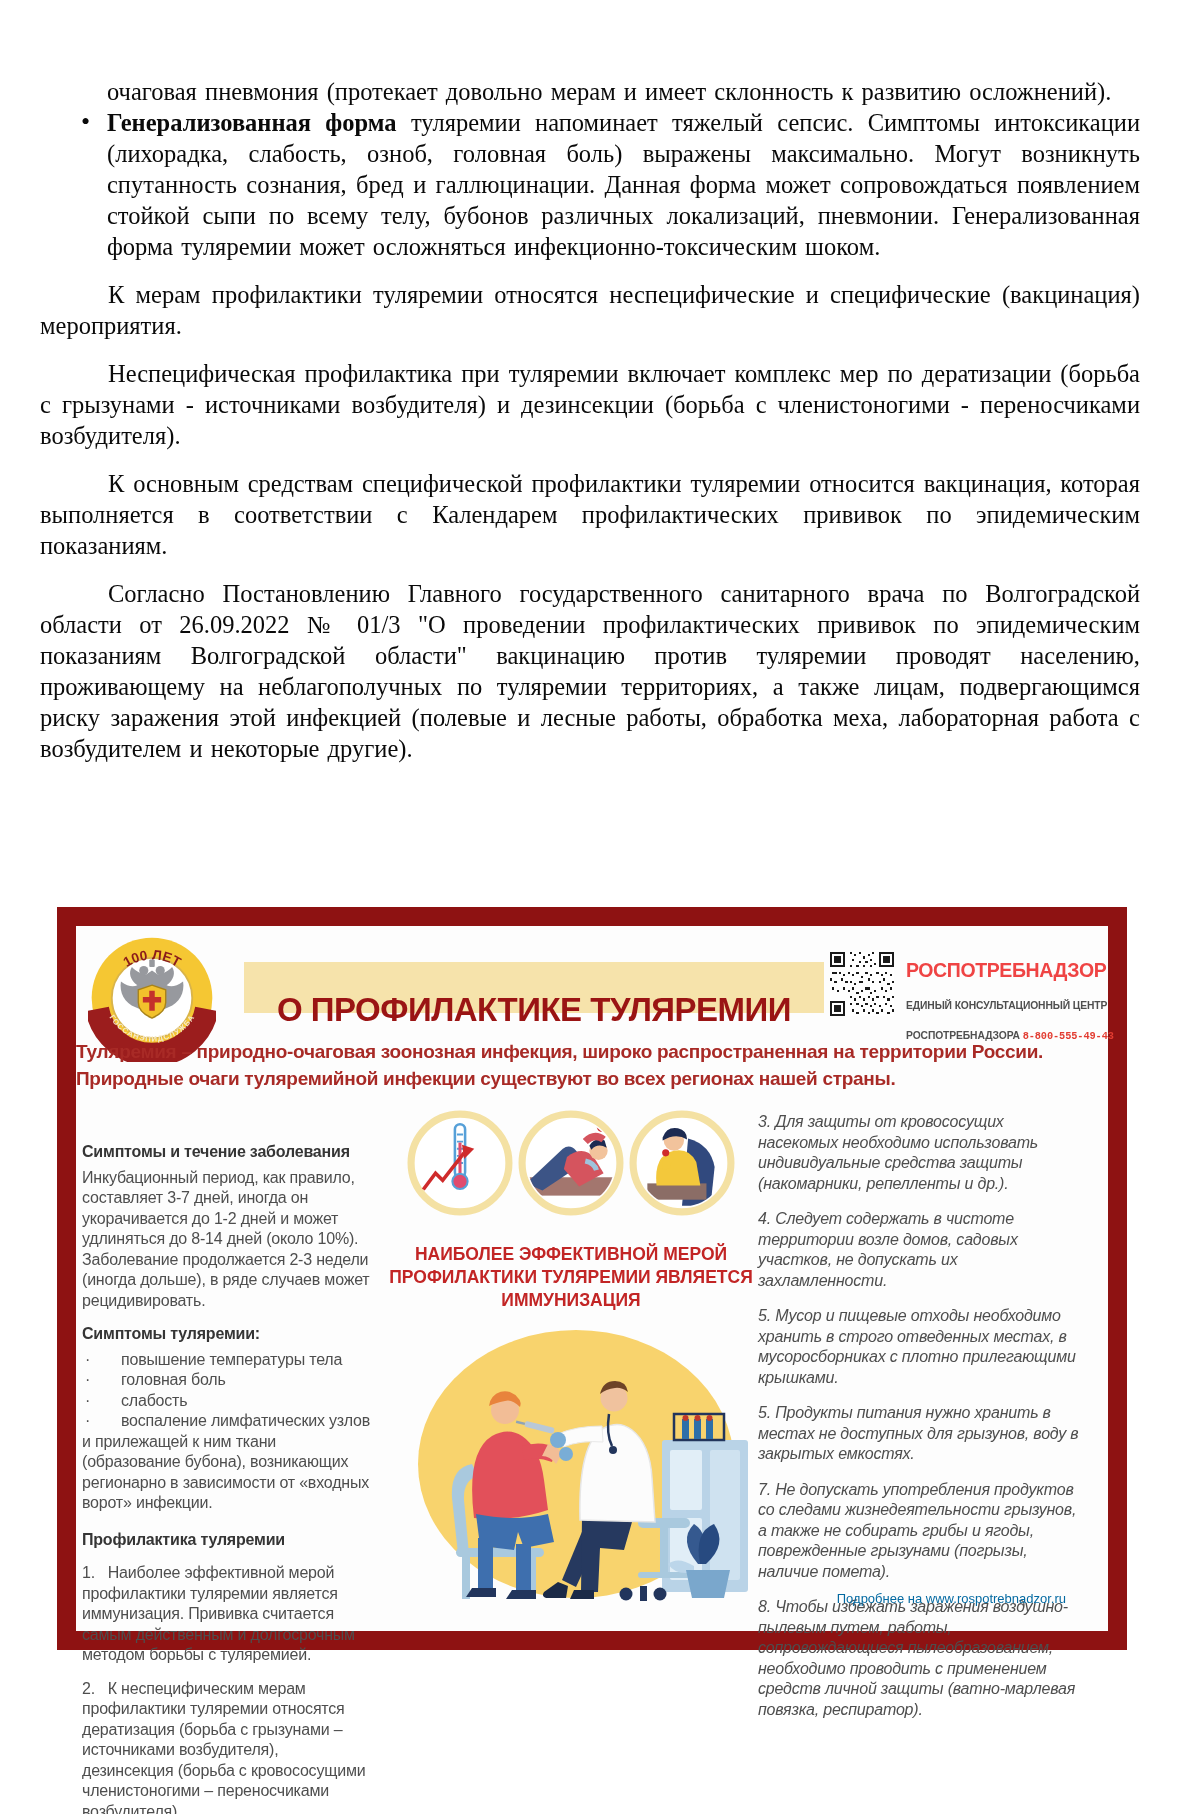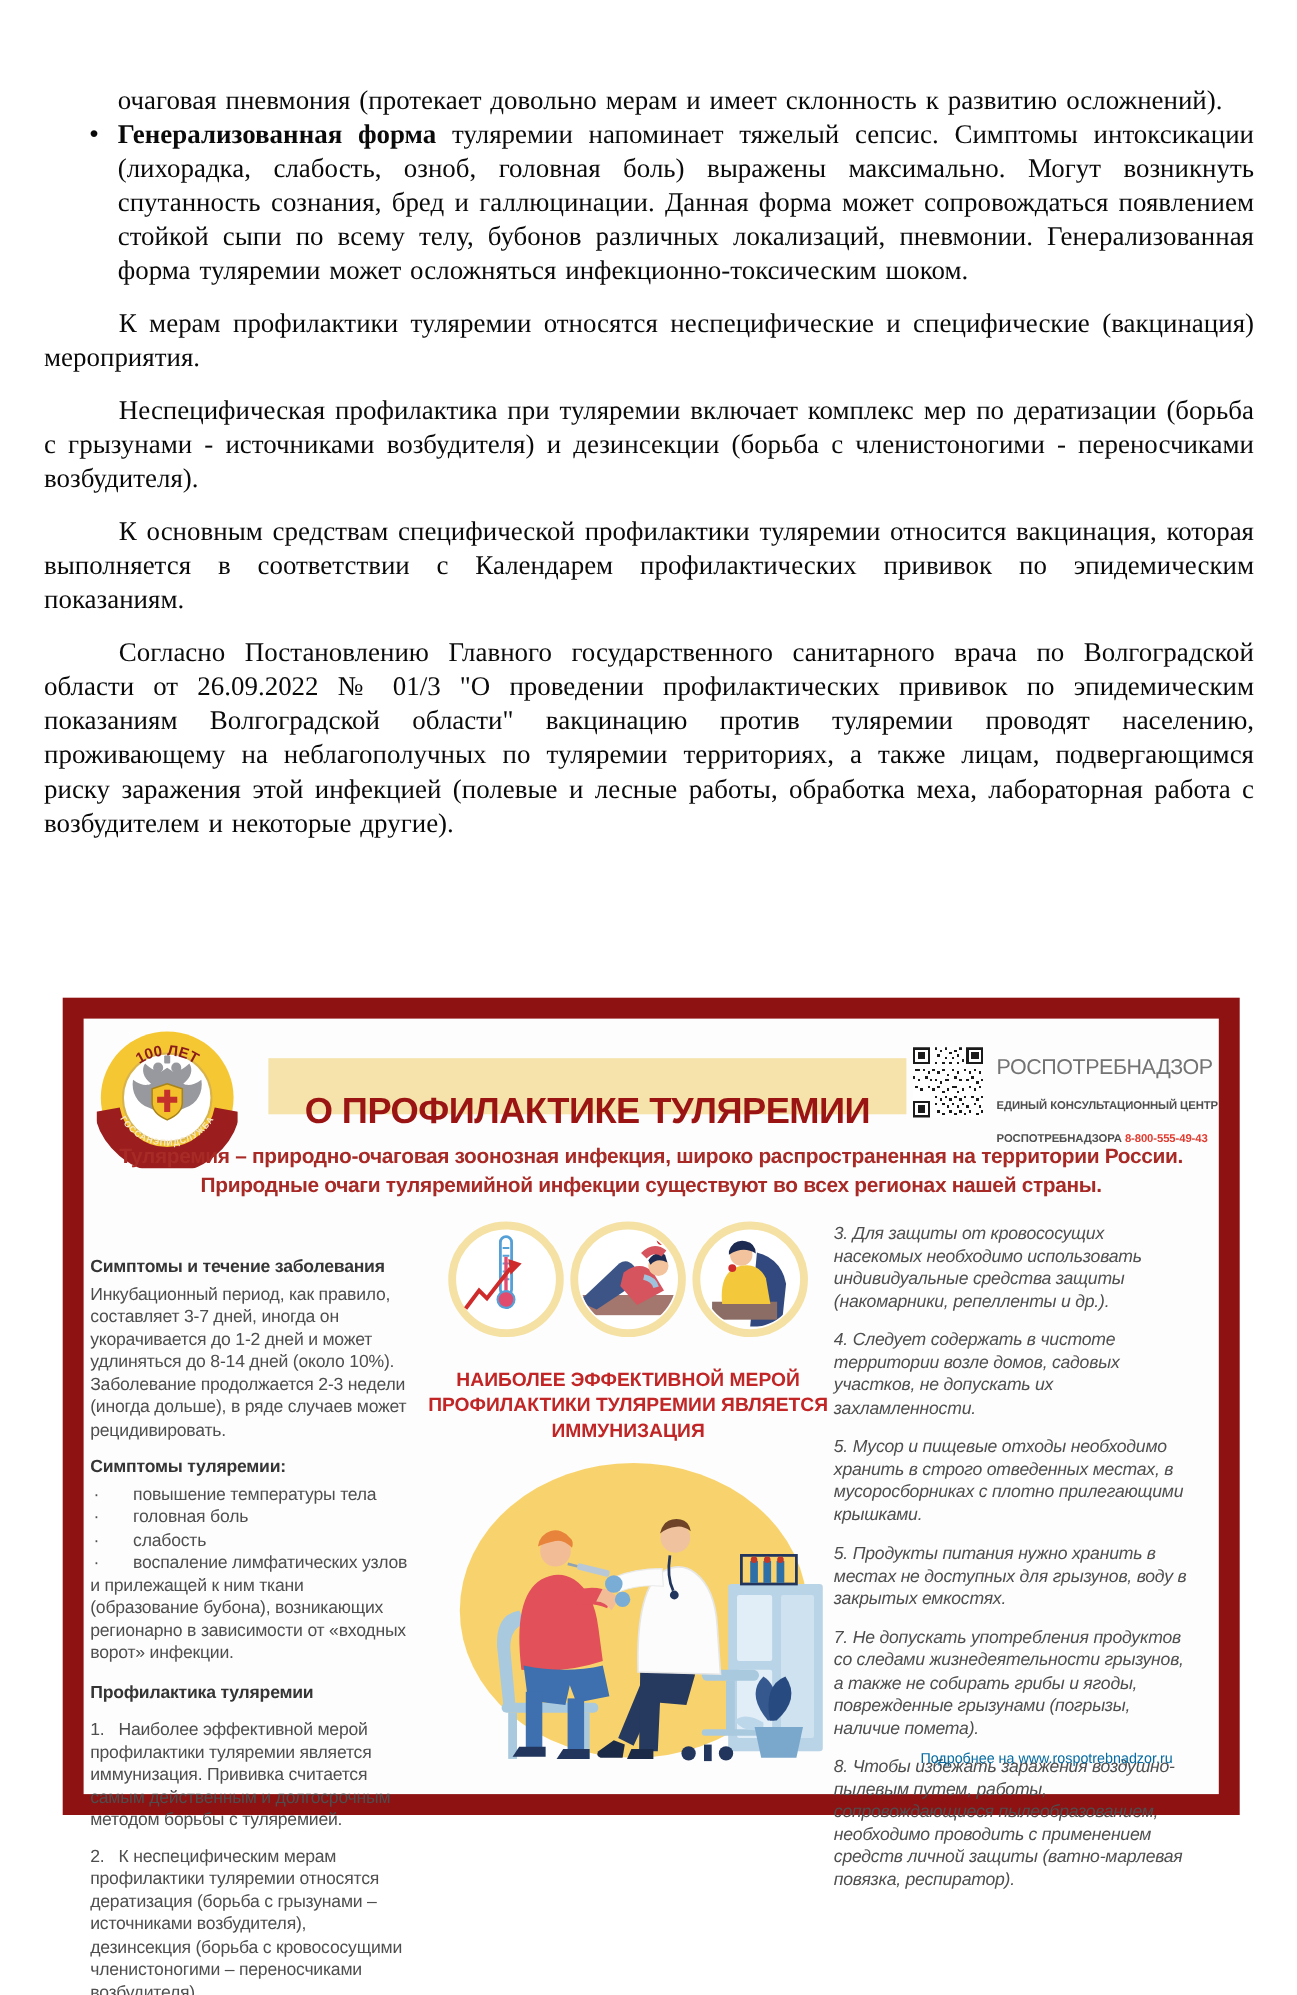--- a/index.html
+++ b/index.html
@@ -31,25 +31,25 @@
     font-family:"Liberation Sans", sans-serif;
   }
   .logo { position:absolute; left:12px; top:8px; width:128px; height:128px; }
   .banner {
     position:absolute; left:168px; top:36px; width:580px; height:51px;
     background:#f6e3ab; display:flex; align-items:center; justify-content:center;
   }
   .ptitle { font-size:33px; font-weight:bold; color:#9a1414; letter-spacing:-0.5px; white-space:nowrap;margin-top:44px; }
   .qr { position:absolute; left:754px; top:26px; width:64px; height:64px; }
   .agency { position:absolute; left:830px; top:33px; width:204px; }
-  .agency-name { font-size:19.5px; font-weight:normal; color:#737373; letter-spacing:-0.4px; white-space:nowrap; }
+  .agency-name { font-size:19.5px; font-weight:bold; color:#ef4444; letter-spacing:-0.4px; white-space:nowrap; }
   .agency-sub { font-size:10.3px; font-weight:bold; color:#4f4f4f; margin-top:18px; line-height:12px; letter-spacing:-0.1px; white-space:nowrap; }
-  .phone { color:#e23c31; }
+  .phone { color:#e23c31;font-family:Liberation Mono, monospace; }
   .subtitle {
-    position:absolute; left:0; top:112px; width:100%; text-align:center;
+    position:absolute; left:0; top:112px; width:100%; text-align:left;
     color:#a82a26; font-size:19px; line-height:27px; font-weight:bold; letter-spacing:-0.3px;
   }
 
   .col-left  { position:absolute; left:6px;  top:186px; width:292px; font-size:16px; line-height:20.5px; color:#4e4e4e; letter-spacing:-0.2px; }
   .col-right { position:absolute; left:682px; top:186px; width:326px; font-size:16px; line-height:20.5px; color:#4e4e4e; letter-spacing:-0.2px;font-style:italic; }
   .lh { font-weight:bold; color:#353535; margin-bottom:5px;margin-top:30px; }
   .mt  { margin-top:13px; }
   .mt2 { margin-top:16px; }
   .sym::before { content:"·"; display:inline-block; width:36px; padding-left:3px; }
   .ritem { margin-bottom:15px; }

